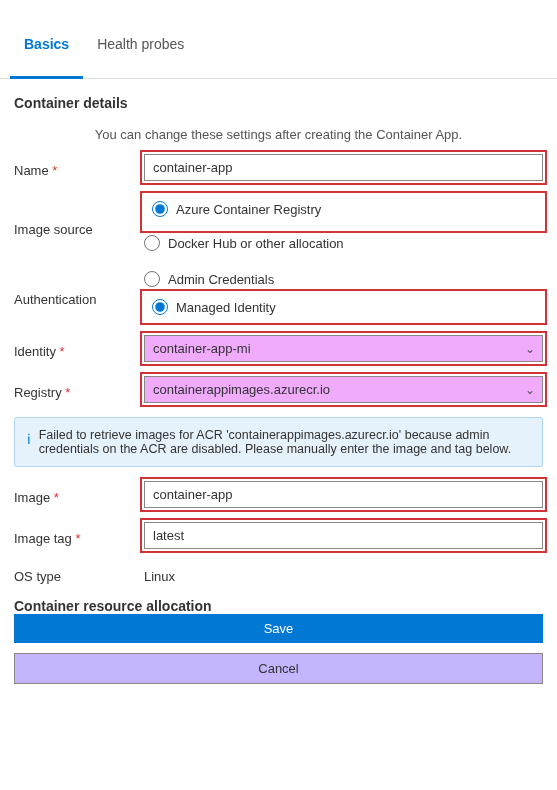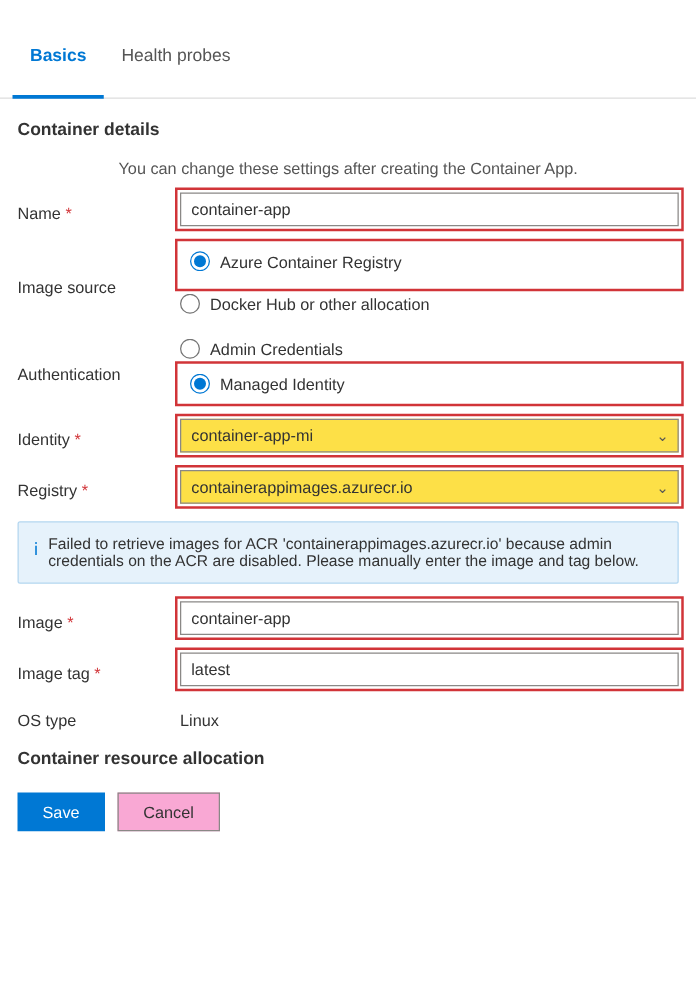--- a/index.html
+++ b/index.html
@@ -98,21 +98,21 @@
     .select-wrapper {
       position: relative;
       width: 100%;
     }
     .select-input {
       width: 100%;
       border: 1px solid #8a8886;
       padding: 5px 30px 5px 8px;
       font-size: 13px;
       appearance: none;
-      background: #fde047;
+      background: #f0abfc;
       color: #333;
       cursor: pointer;
       outline: none;
     }
     .select-arrow {
       position: absolute;
       right: 8px;
       top: 50%;
       transform: translateY(-50%);
       pointer-events: none;
@@ -145,33 +145,33 @@
     }
 
     .os-type-value {
       padding-top: 6px;
       color: #333;
     }
 
     .bottom-buttons {
       display: flex;
       gap: 10px;
-      margin-top: 20px;
+      flex-direction: column;
     }
     .btn-save {
       background: #0078d4;
       color: #fff;
       border: none;
       padding: 7px 20px;
       font-size: 13px;
       cursor: pointer;
       font-family: inherit;
     }
     .btn-cancel {
-      background: #f9a8d4;
+      background: #c4b5fd;
       color: #333;
       border: 1px solid #8a8886;
       padding: 7px 20px;
       font-size: 13px;
       cursor: pointer;
       font-family: inherit;
     }
 
     .container-resource-title {
       font-weight: 600;

